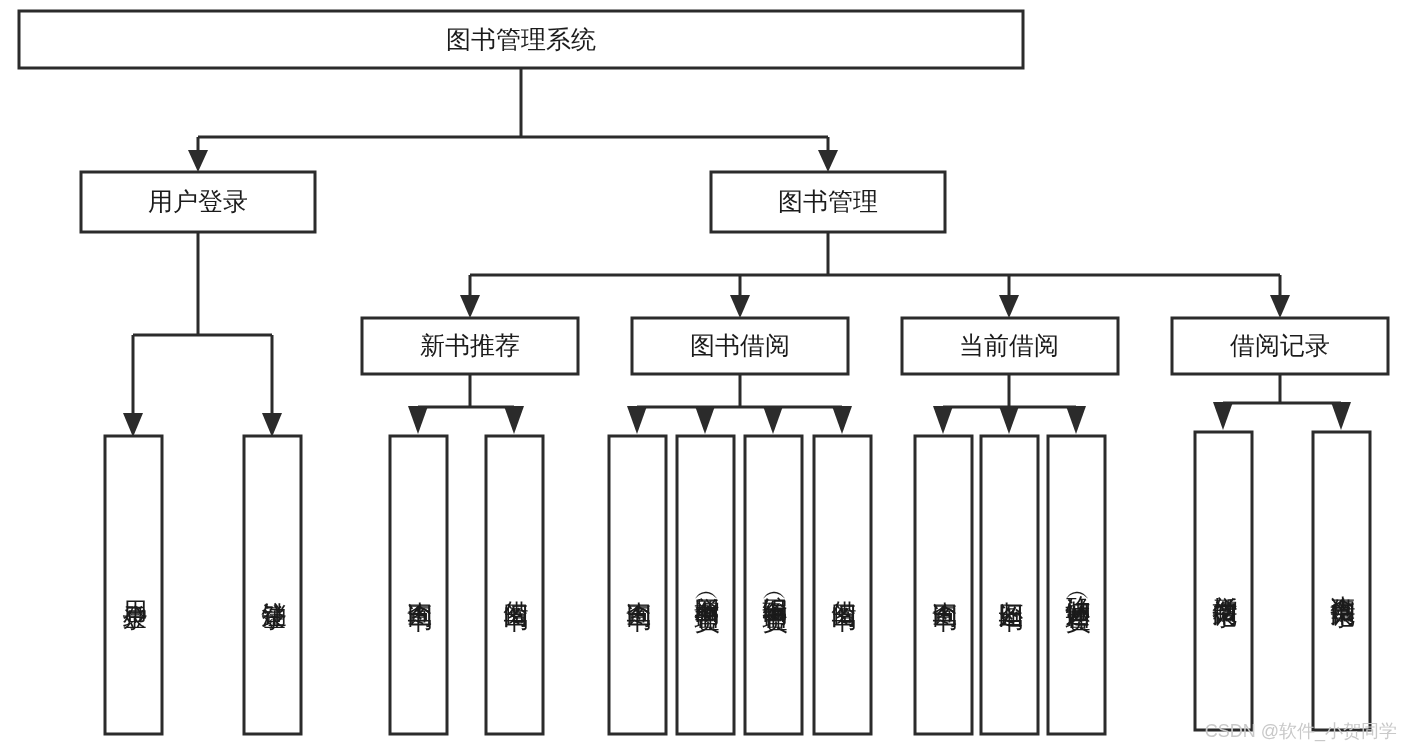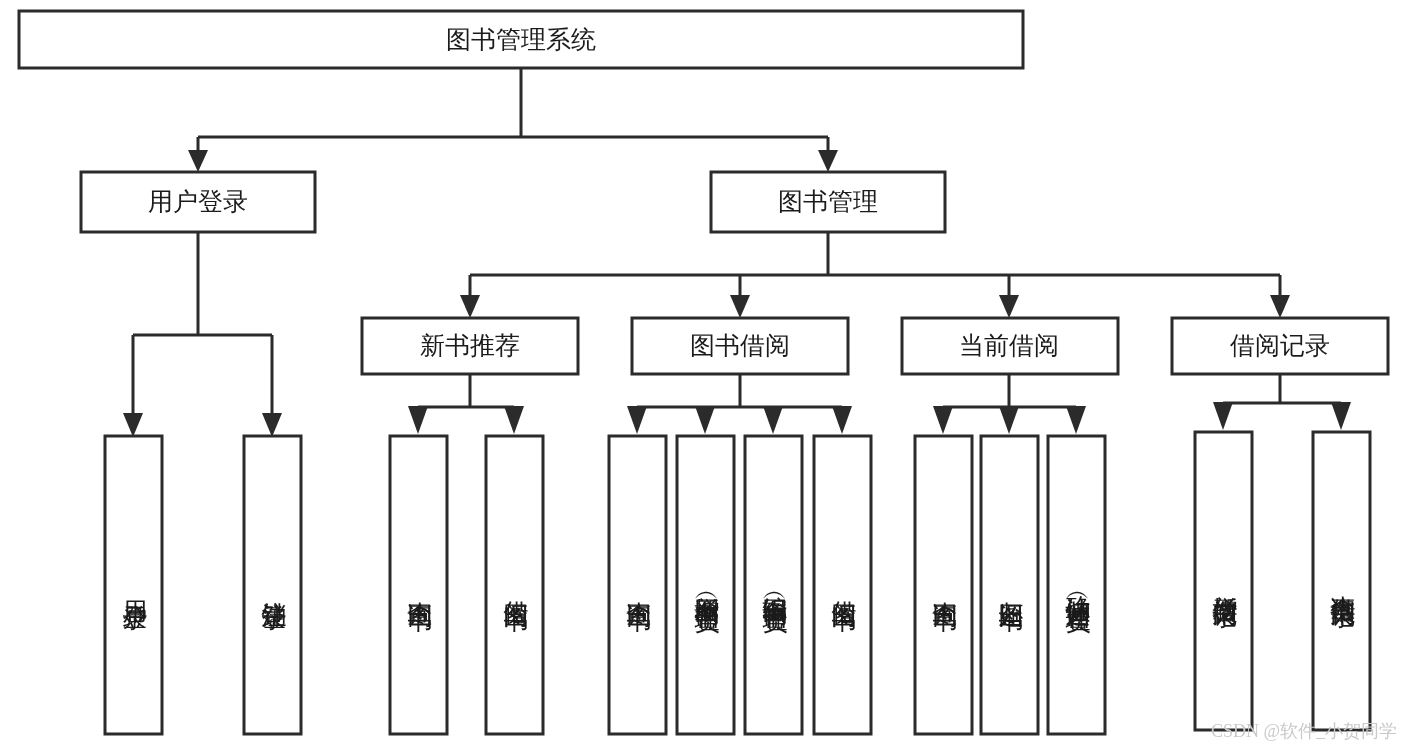--- a/index.html
+++ b/index.html
@@ -21,21 +21,21 @@
     dominant-baseline:middle;
   }
   .label-h{font-size:25px;}
   .label-v{font-size:25px;writing-mode:vertical-rl;letter-spacing:2px;}
   .watermark{
     position:absolute;
     right:8px;bottom:4px;
     font-size:18px;
     color:#c9c9c9;
     white-space:nowrap;
-    font-family:Liberation Serif, serif;
+    font-family:Liberation Sans, sans-serif;
     text-align:center;
   }
 </style>
 </head>
 <body>
 
 <div id="diagram-root">
 
   <svg id="flowchart" viewBox="0 0 1405 747">
 

